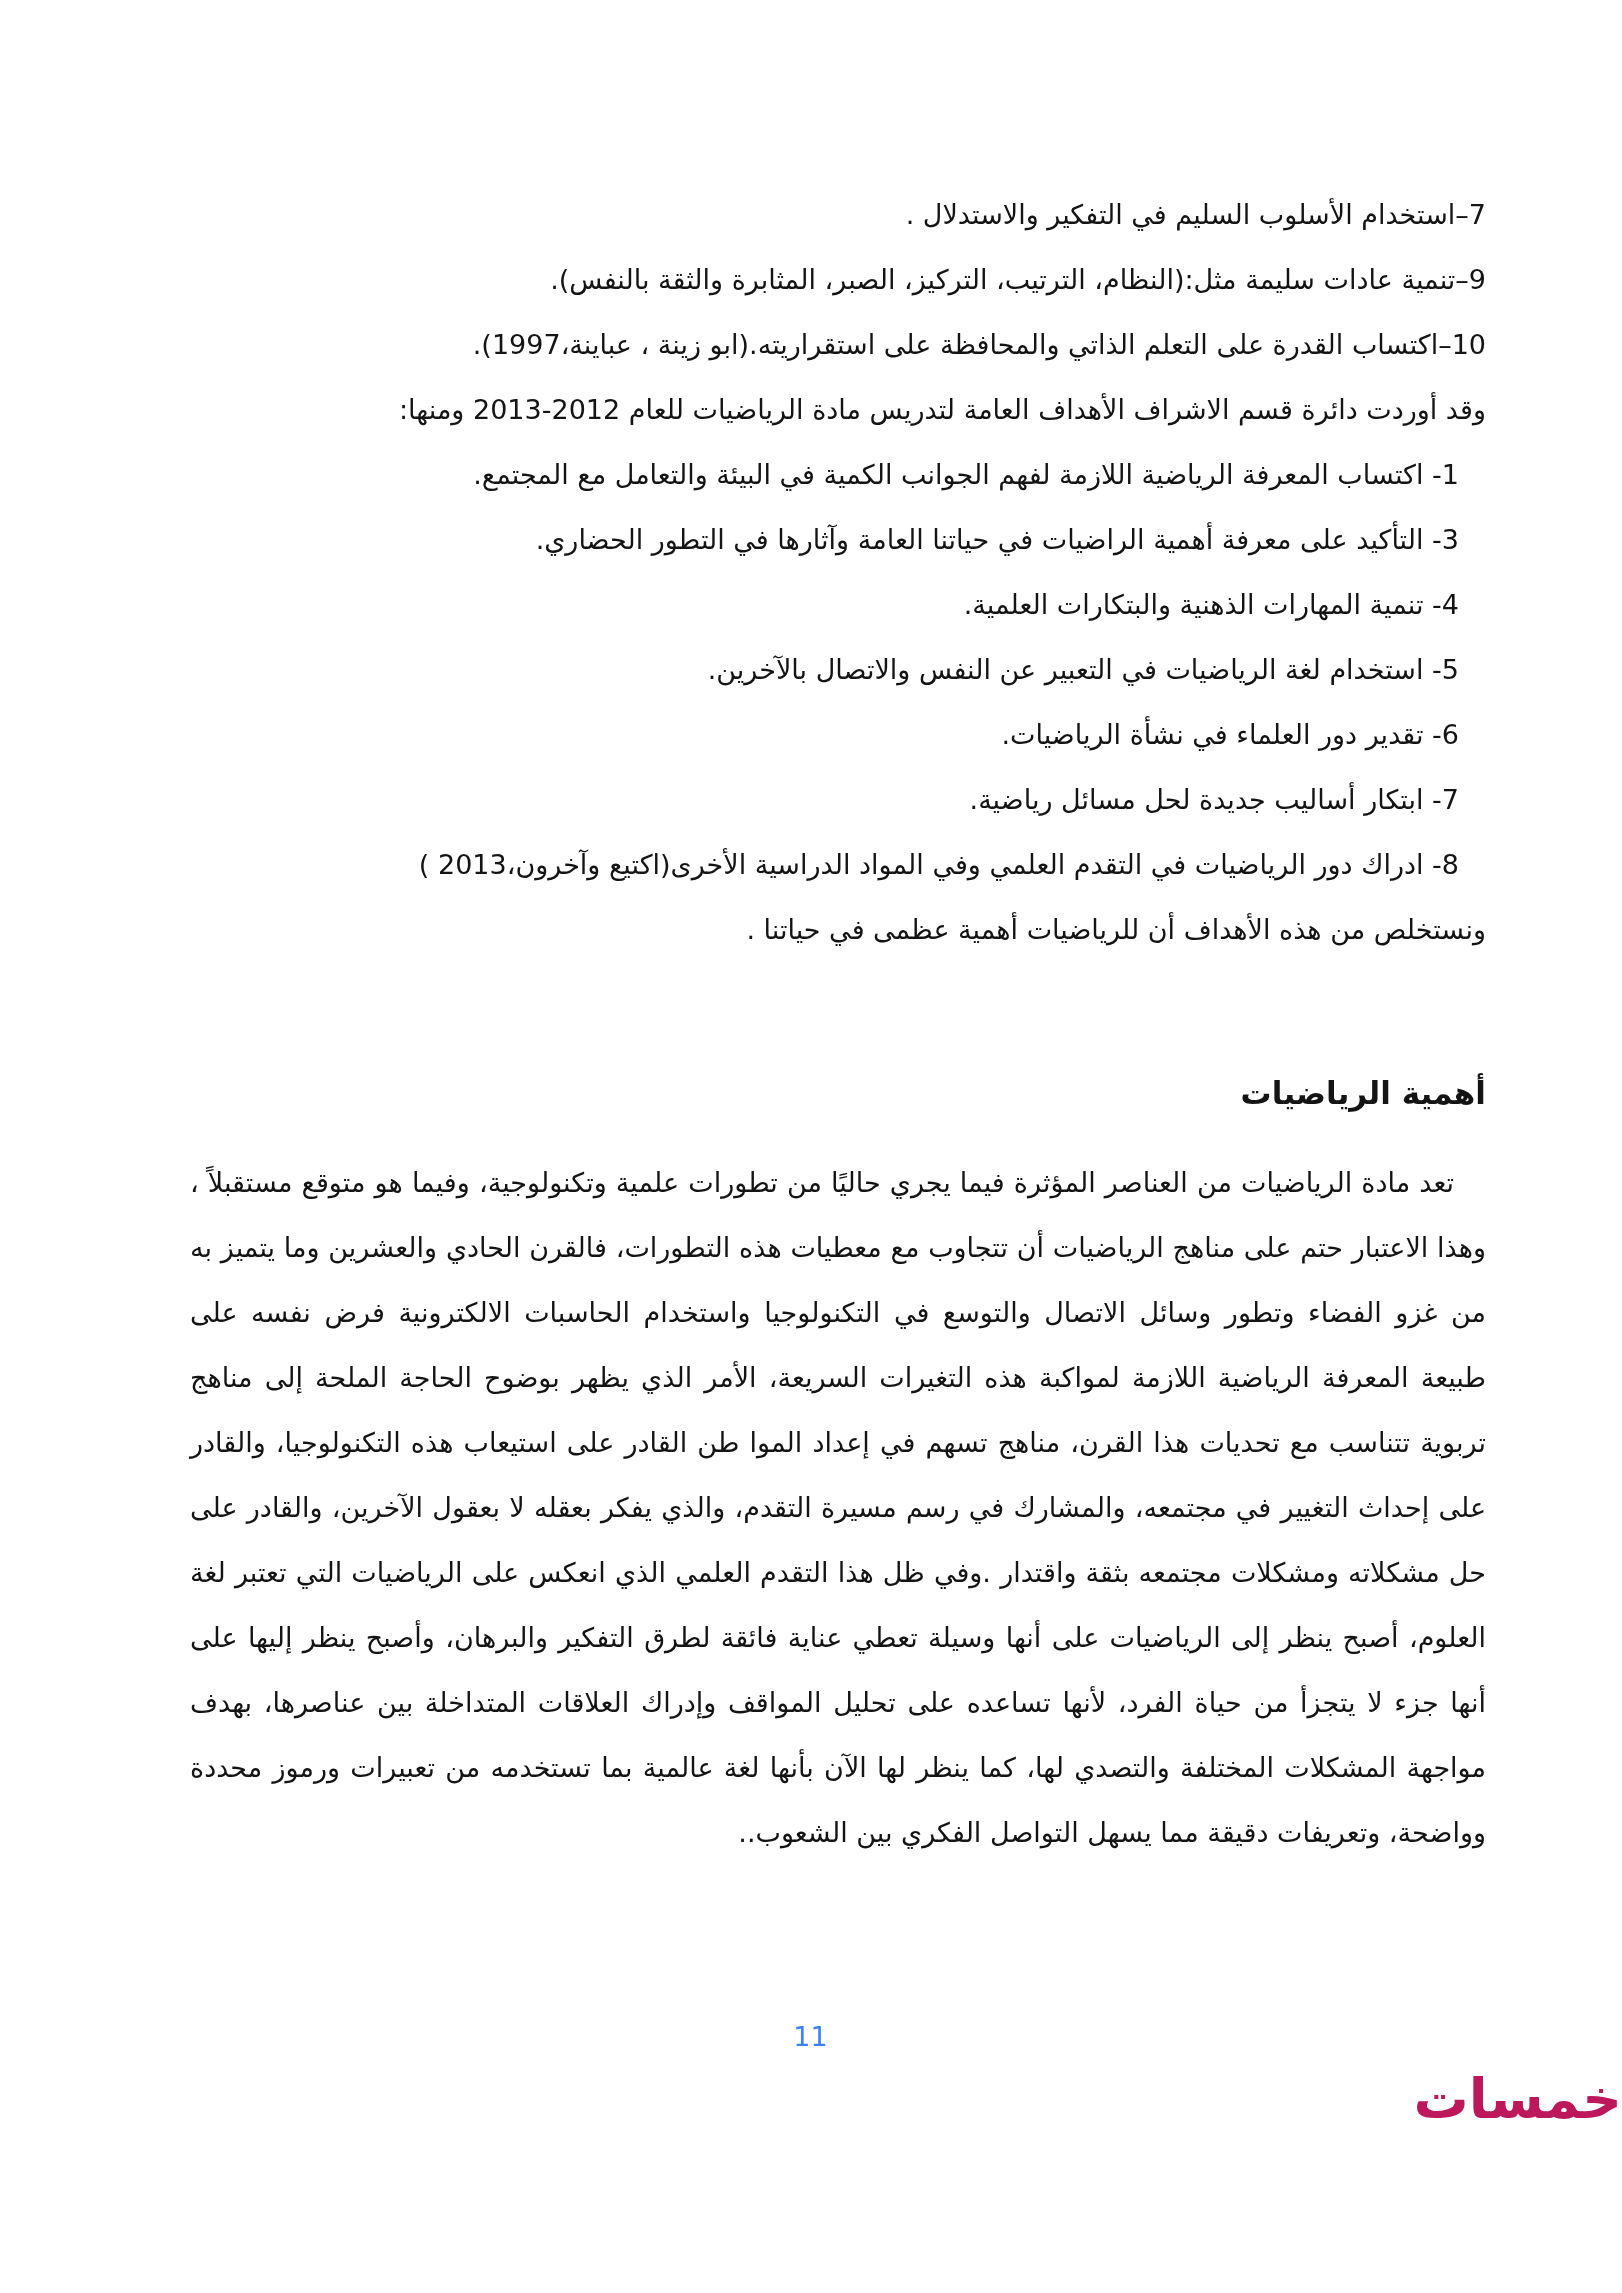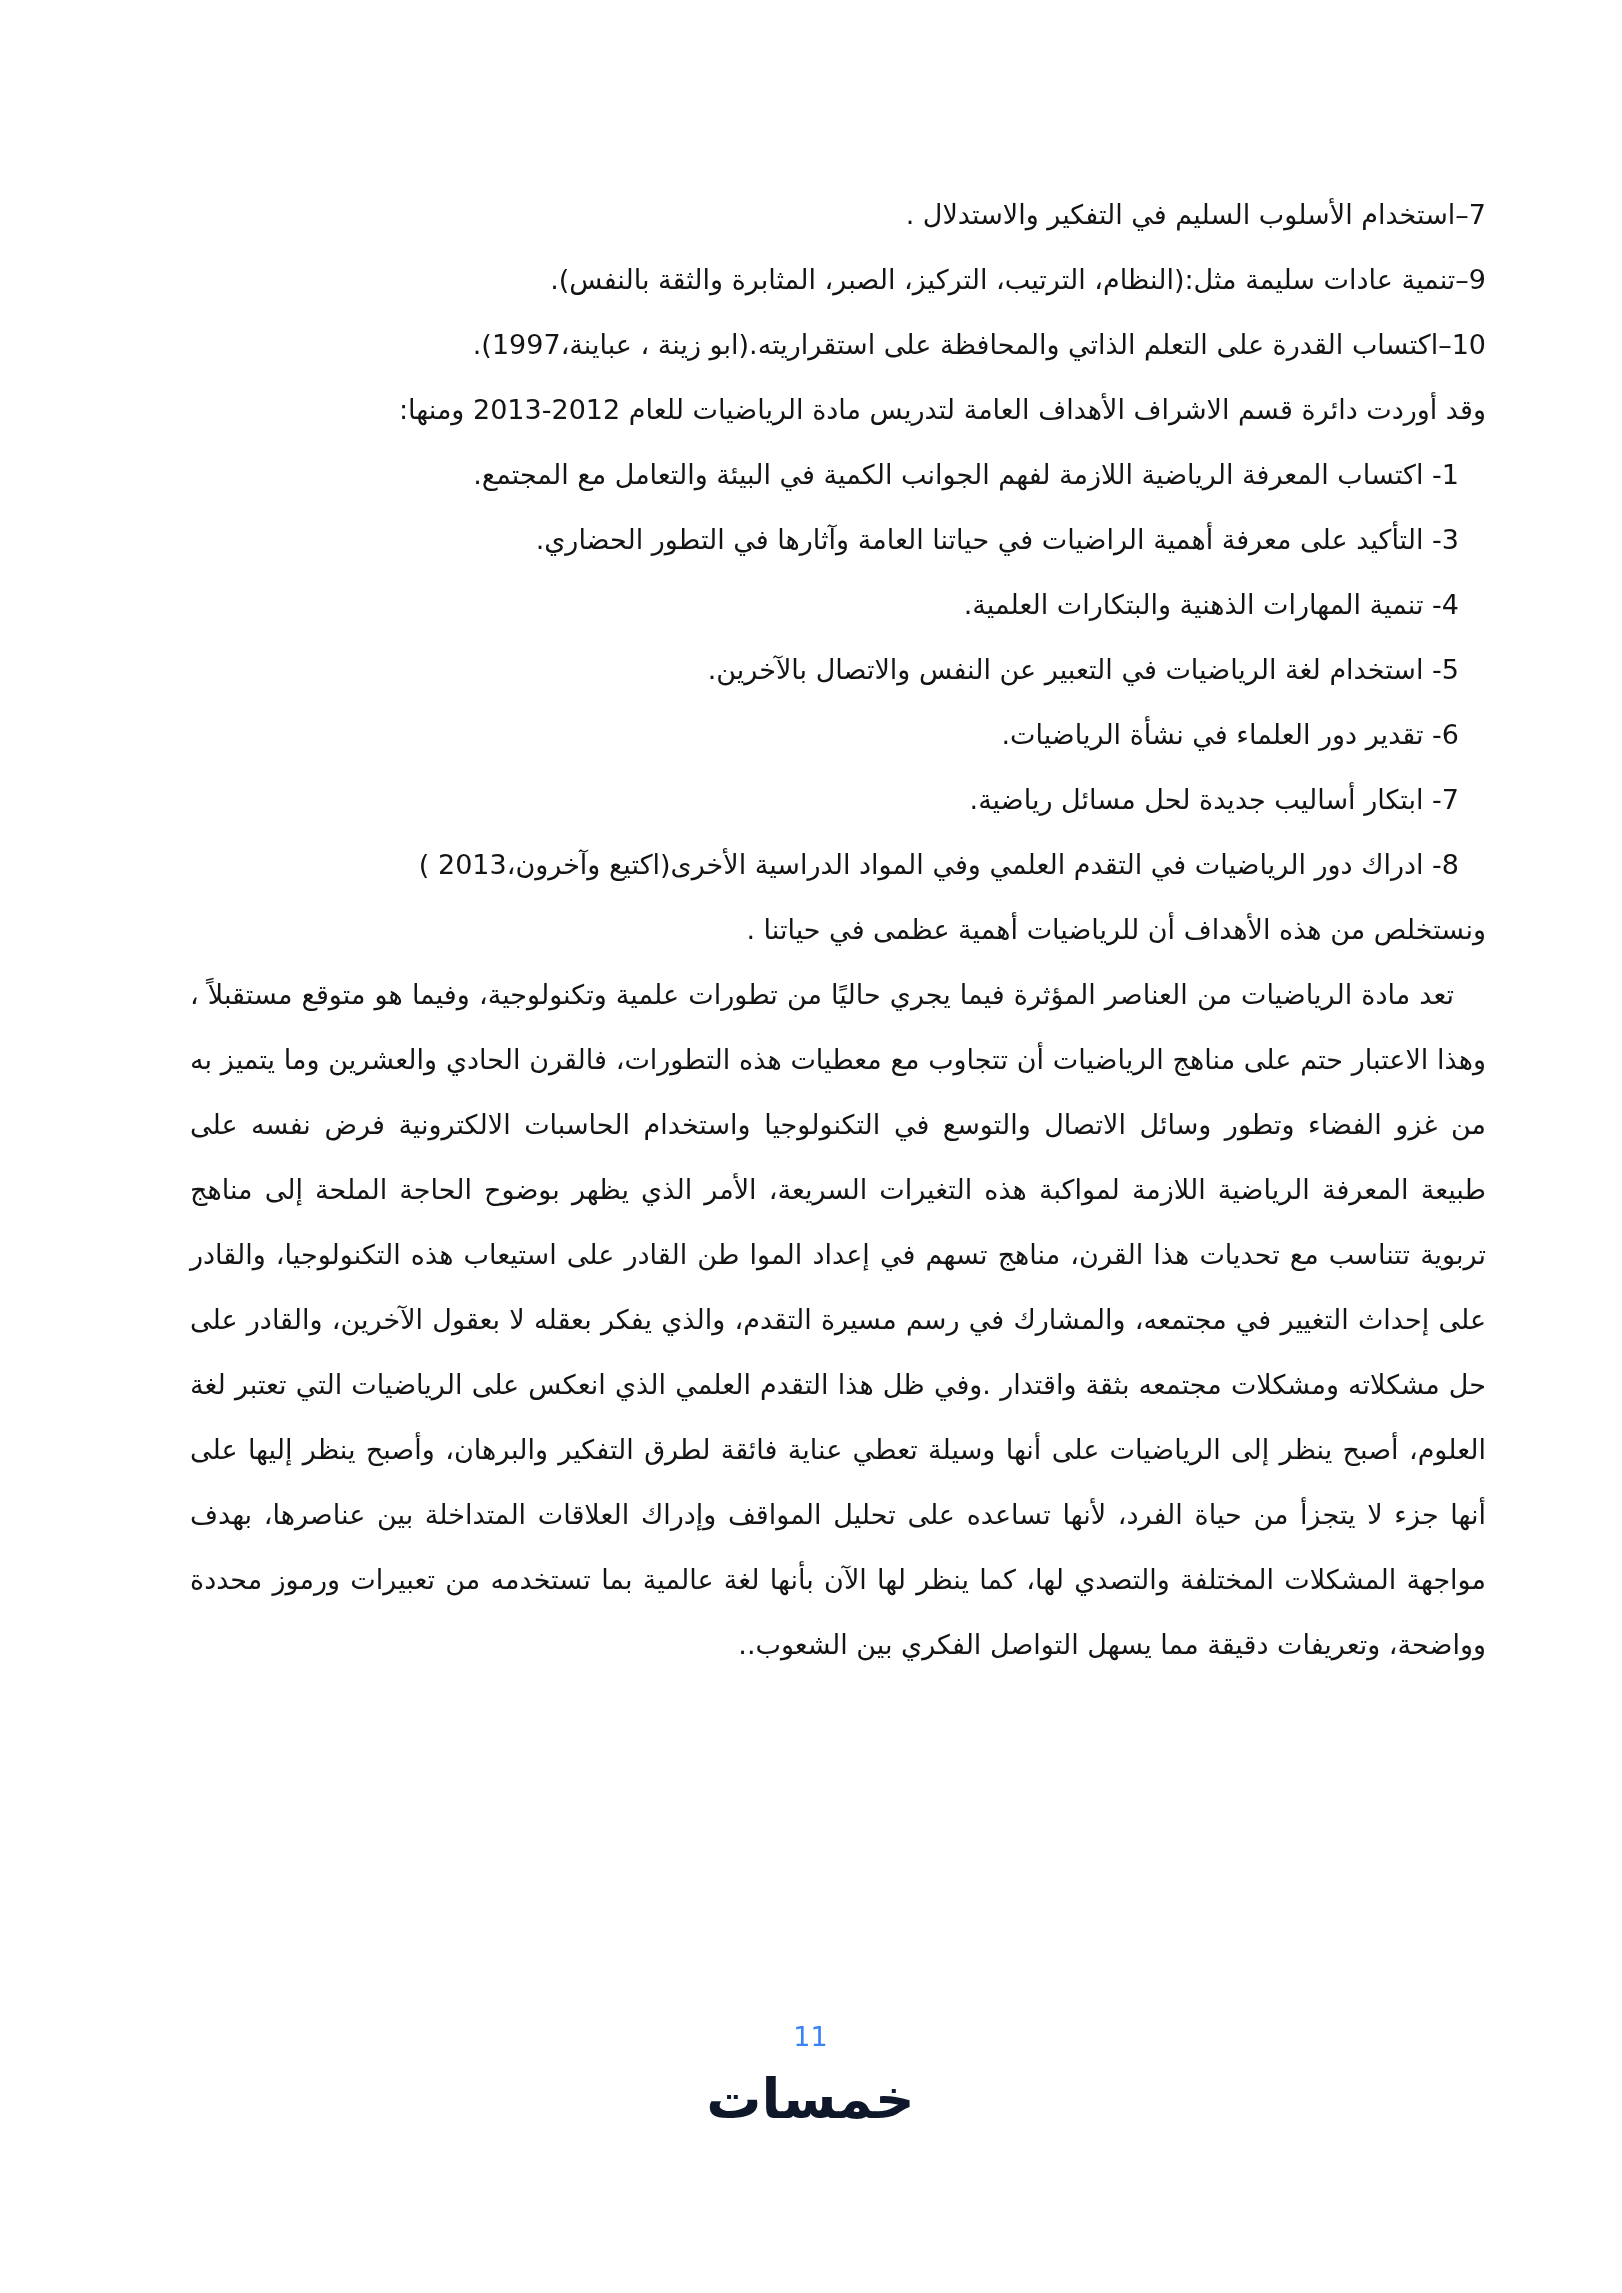--- a/index.html
+++ b/index.html
@@ -54,25 +54,24 @@
     text-align: center;
     font-size: 27px;
     color: #3b82f6;
     direction: ltr;
   }
   .watermark {
     position: absolute;
     bottom: 5.5px;
     left: 0;
     right: 0;
-    text-align: center;
     font-size: 55px;
     font-weight: bold;
     letter-spacing: 2.7px;
-    color: #0f172a;
+    color: #be185d;
   }
 </style>
 </head>
 <body>
 
 <div class="page">
   <div class="content">
 
     <div class="line">7–استخدام الأسلوب السليم في التفكير والاستدلال .</div>
     <div class="line">9–تنمية عادات سليمة مثل:(النظام، الترتيب، التركيز، الصبر، المثابرة والثقة بالنفس).</div>
@@ -83,20 +82,21 @@
     <div class="line obj">1- اكتساب المعرفة الرياضية اللازمة لفهم الجوانب الكمية في البيئة والتعامل مع المجتمع.</div>
     <div class="line obj">3- التأكيد على معرفة أهمية الراضيات في حياتنا العامة وآثارها في التطور الحضاري.</div>
     <div class="line obj">4- تنمية المهارات الذهنية والبتكارات العلمية.</div>
     <div class="line obj">5- استخدام لغة الرياضيات في التعبير عن النفس والاتصال بالآخرين.</div>
     <div class="line obj">6- تقدير دور العلماء في نشأة الرياضيات.</div>
     <div class="line obj">7- ابتكار أساليب جديدة لحل مسائل رياضية.</div>
     <div class="line obj">8- ادراك دور الرياضيات في التقدم العلمي وفي المواد الدراسية الأخرى(اكتيع وآخرون،2013 )</div>
 
     <div class="line">ونستخلص من هذه الأهداف أن للرياضيات أهمية عظمى في حياتنا .</div>
 
+    <h2 class="heading">أهمية الرياضيات</h2>
 
     <p class="para">تعد مادة الرياضيات من العناصر المؤثرة فيما يجري حاليًا من تطورات علمية وتكنولوجية، وفيما هو متوقع مستقبلاً ، وهذا الاعتبار حتم على مناهج الرياضيات أن تتجاوب مع معطيات هذه التطورات، فالقرن الحادي والعشرين وما يتميز به من غزو الفضاء وتطور وسائل الاتصال والتوسع في التكنولوجيا واستخدام الحاسبات الالكترونية فرض نفسه على طبيعة المعرفة الرياضية اللازمة لمواكبة هذه التغيرات السريعة، الأمر الذي يظهر بوضوح الحاجة الملحة إلى مناهج تربوية تتناسب مع تحديات هذا القرن، مناهج تسهم في إعداد الموا طن القادر على استيعاب هذه التكنولوجيا، والقادر على إحداث التغيير في مجتمعه، والمشارك في رسم مسيرة التقدم، والذي يفكر بعقله لا بعقول الآخرين، والقادر على حل مشكلاته ومشكلات مجتمعه بثقة واقتدار .وفي ظل هذا التقدم العلمي الذي انعكس على الرياضيات التي تعتبر لغة العلوم، أصبح ينظر إلى الرياضيات على أنها وسيلة تعطي عناية فائقة لطرق التفكير والبرهان، وأصبح ينظر إليها على أنها جزء لا يتجزأ من حياة الفرد، لأنها تساعده على تحليل المواقف وإدراك العلاقات المتداخلة بين عناصرها، بهدف مواجهة المشكلات المختلفة والتصدي لها، كما ينظر لها الآن بأنها لغة عالمية بما تستخدمه من تعبيرات ورموز محددة وواضحة، وتعريفات دقيقة مما يسهل التواصل الفكري بين الشعوب..</p>
 
   </div>
 
   <div class="page-number">11</div>
   <div class="watermark">خمسات</div>
 </div>
 
 

